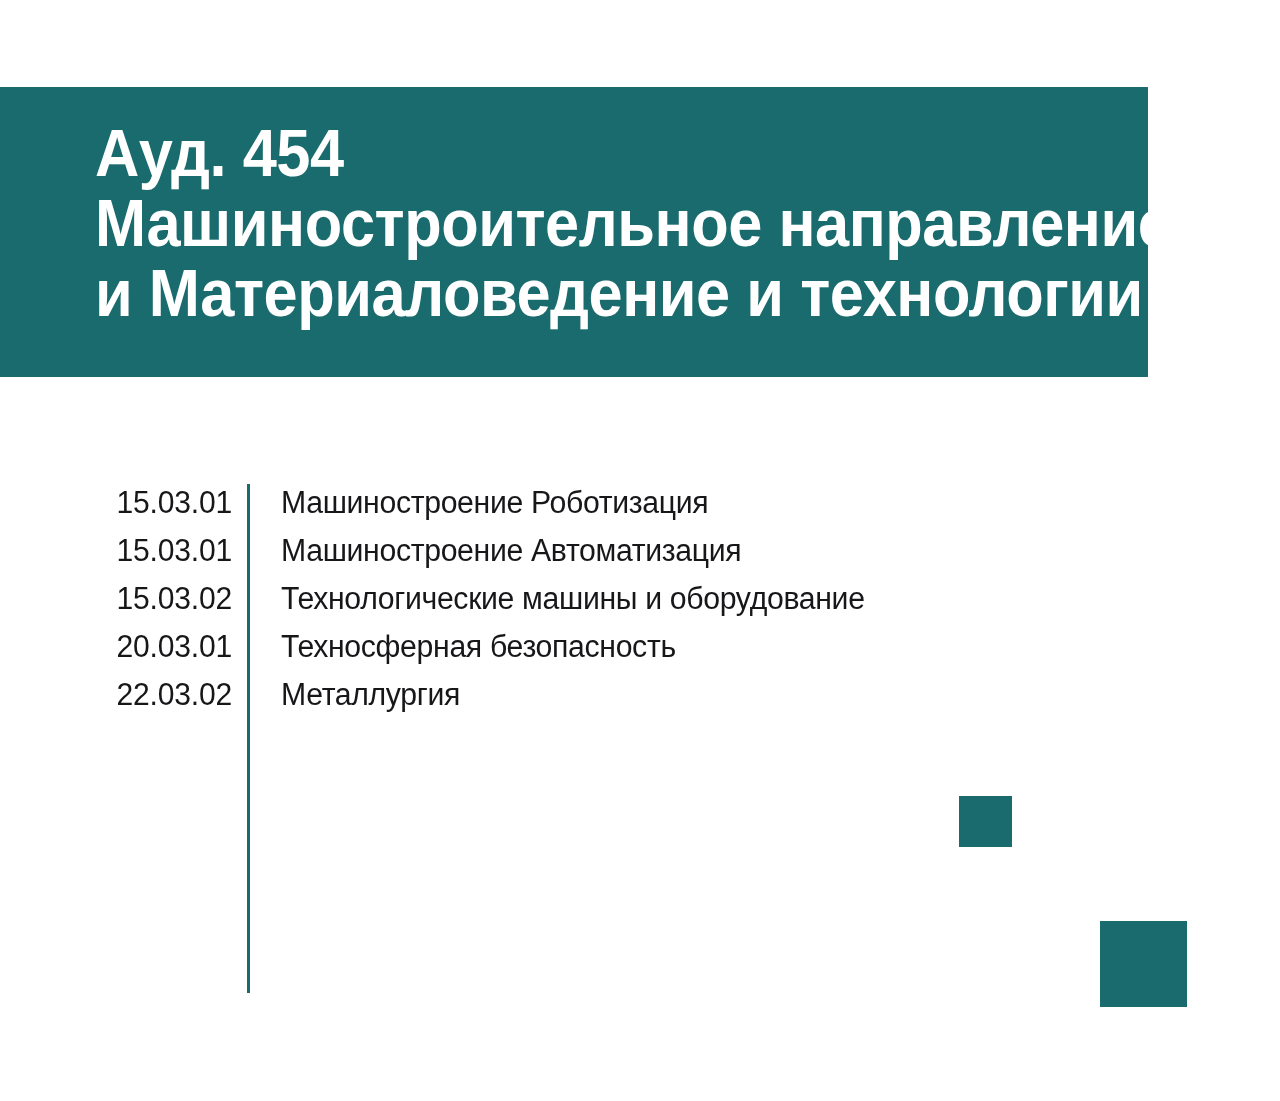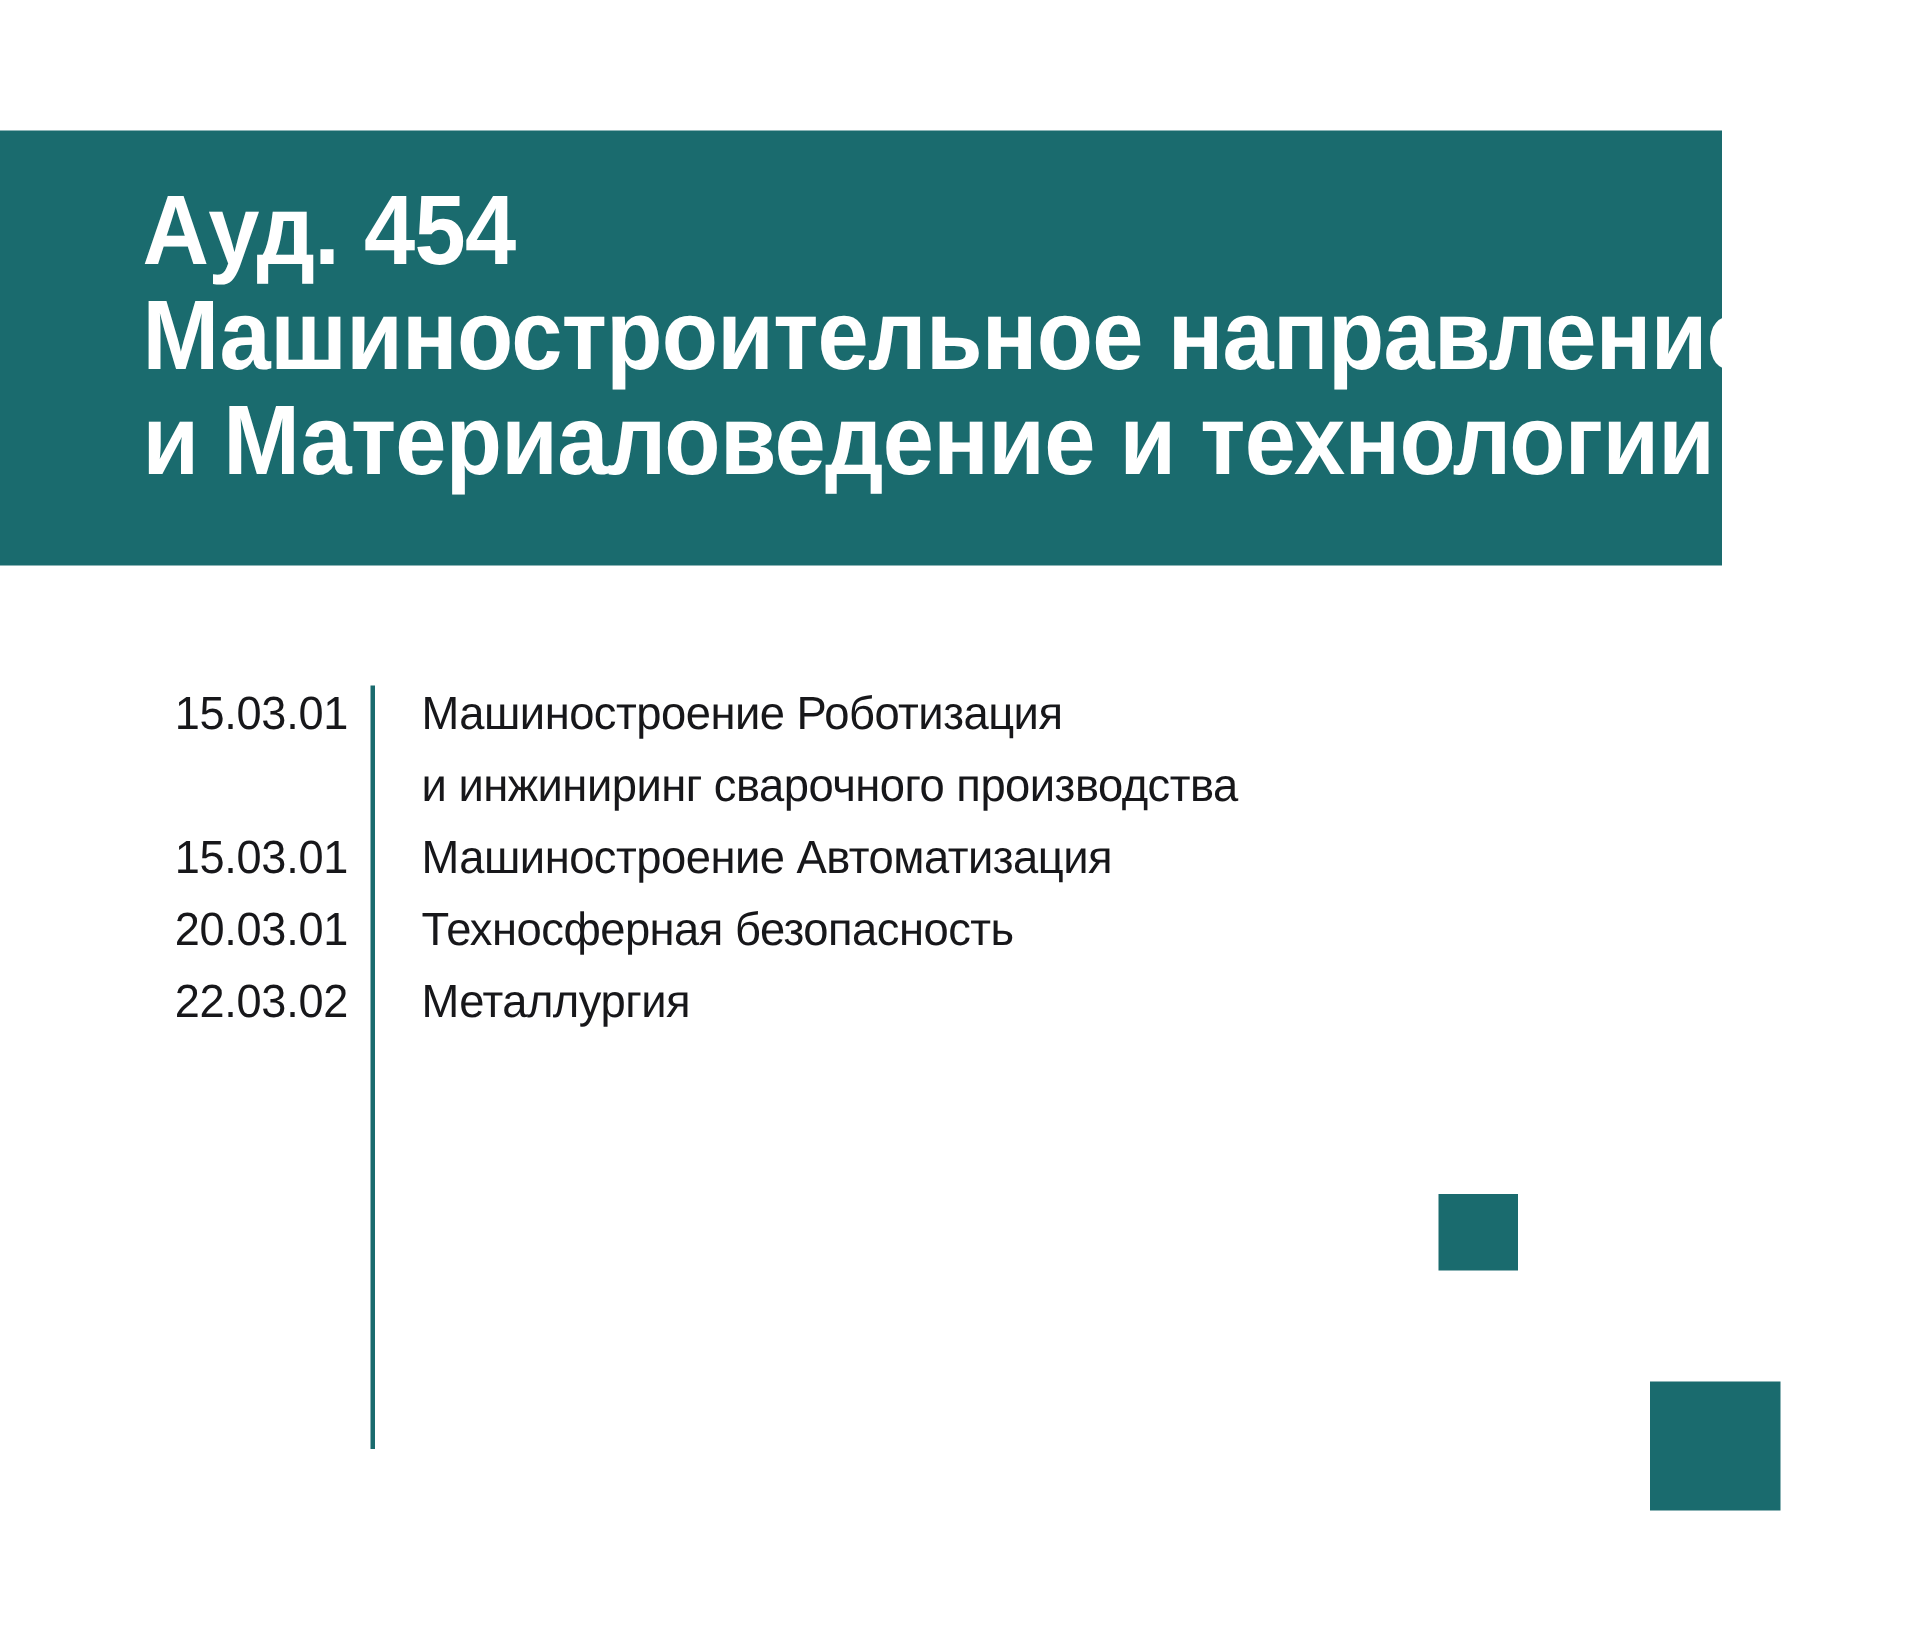--- a/index.html
+++ b/index.html
@@ -41,21 +41,21 @@
     letter-spacing: -0.5px;
     white-space: nowrap;
     transform: scaleX(0.93);
     transform-origin: left center;
   }
 
   
   #program-list {
     position: absolute;
     left: 0;
-    top: 452px;
+    top: 479px;
     width: 1280px;
   }
   #divider-line {
     position: absolute;
     left: 247px;
     top: 5px;
     width: 3px;
     height: 509px;
     background: #1a6b6e;
   }
@@ -121,26 +121,26 @@
 </div>
 
 <div id="program-list">
   <div id="divider-line"></div>
 
   <div class="list-row">
     <div class="row-code">15.03.01</div>
     <div class="row-text">Машиностроение Роботизация</div>
   </div>
   <div class="list-row">
-    <div class="row-code"></div>
-    <div class="row-text">и инжиниринг сварочного производства</div>
+    <div class="row-code">15.03.01</div>
+    <div class="row-text">Машиностроение Автоматизация</div>
   </div>
   <div class="list-row">
-    <div class="row-code">15.03.01</div>
-    <div class="row-text">Машиностроение Автоматизация</div>
+    <div class="row-code">15.03.02</div>
+    <div class="row-text">Технологические машины и оборудование</div>
   </div>
   <div class="list-row">
     <div class="row-code">20.03.01</div>
     <div class="row-text">Техносферная безопасность</div>
   </div>
   <div class="list-row">
     <div class="row-code">22.03.02</div>
     <div class="row-text">Металлургия</div>
   </div>
 </div>

